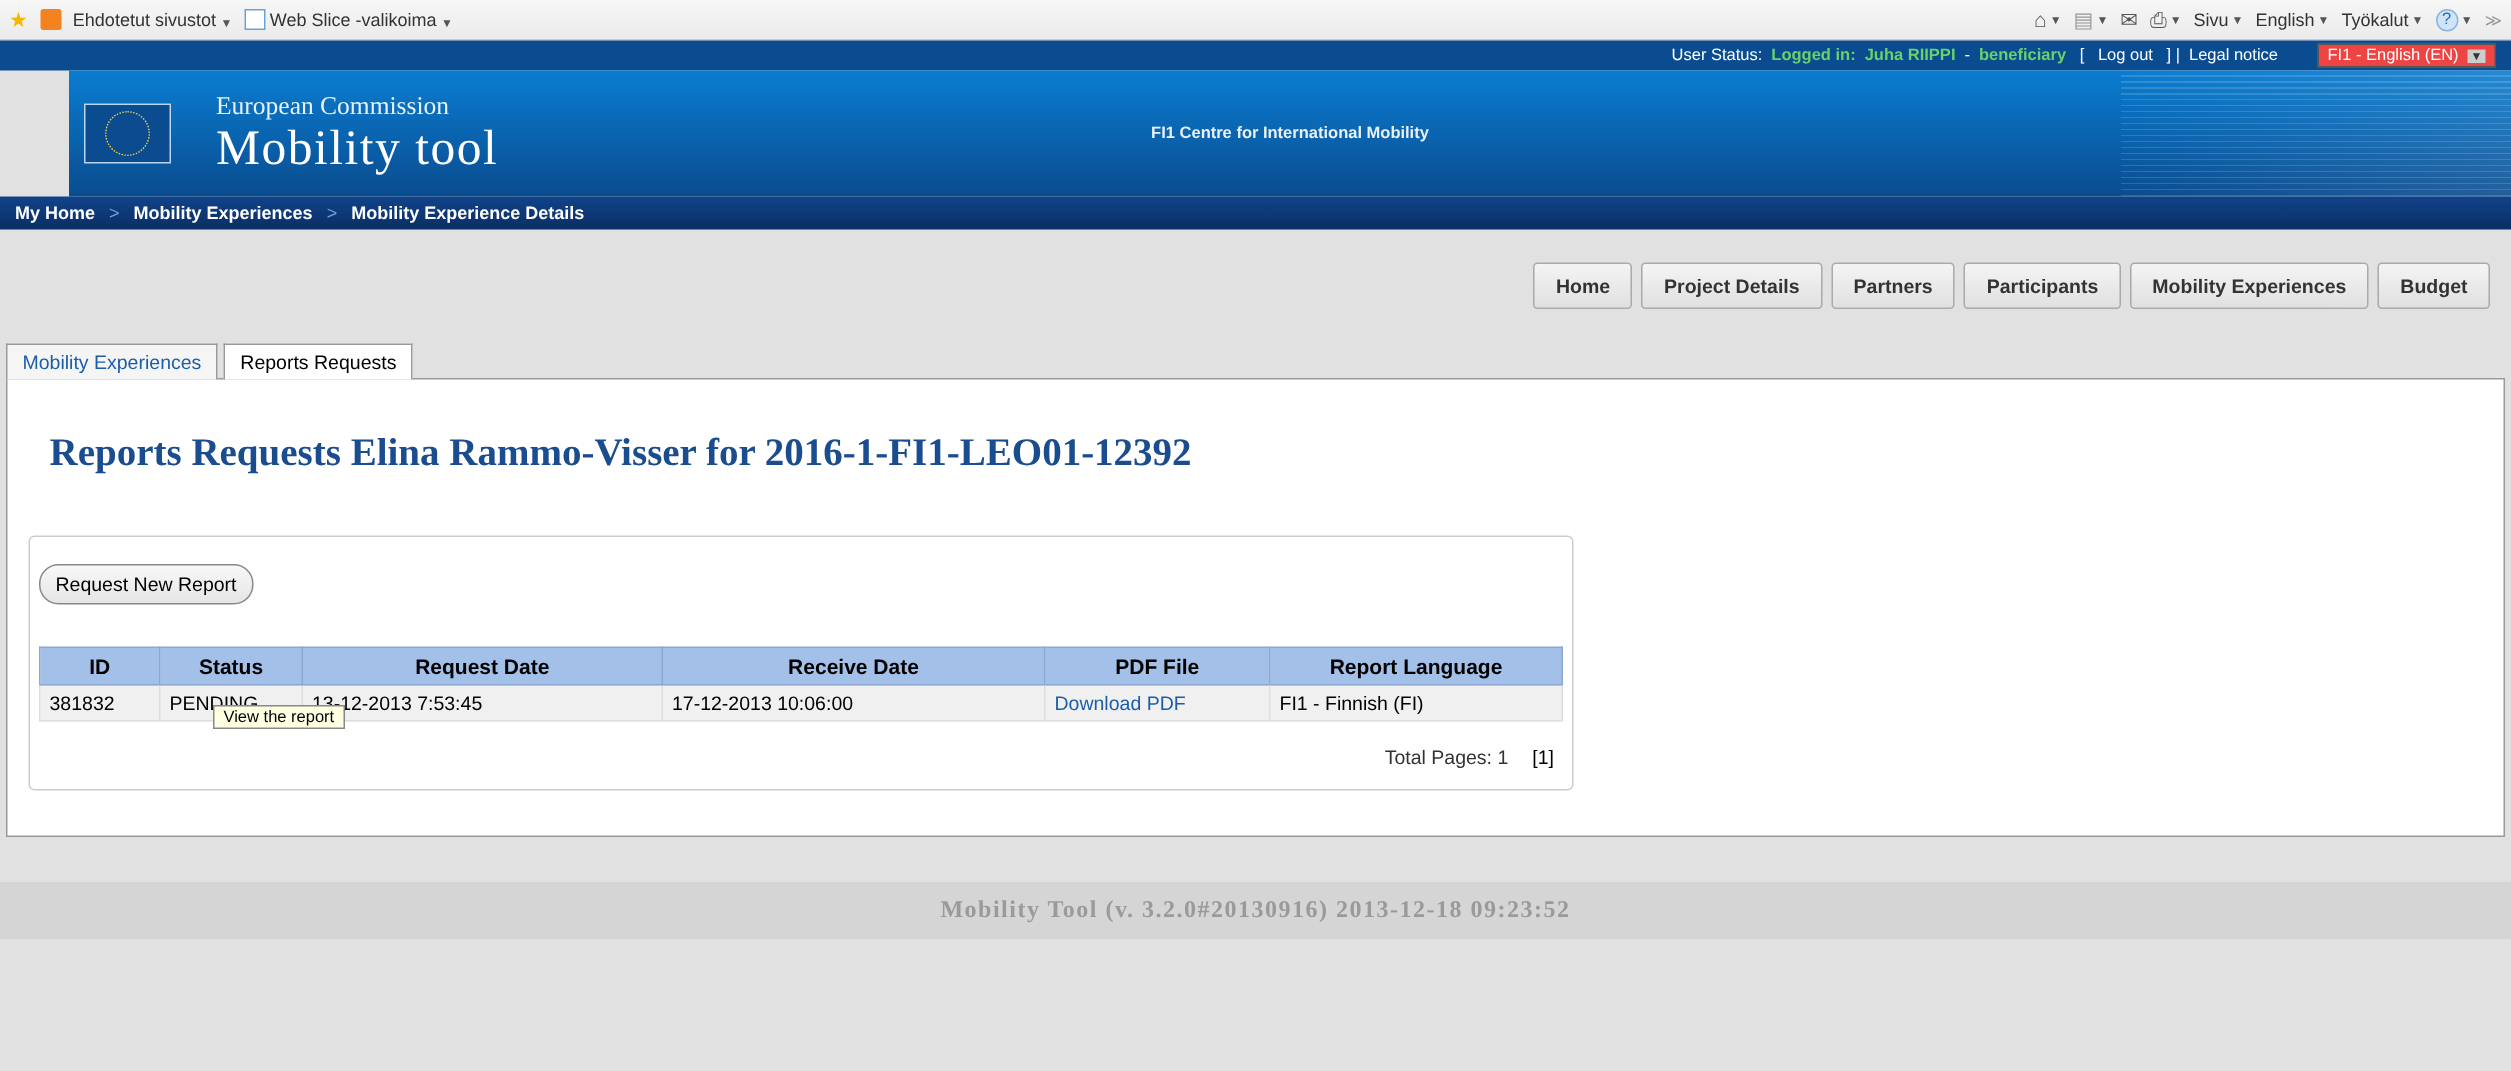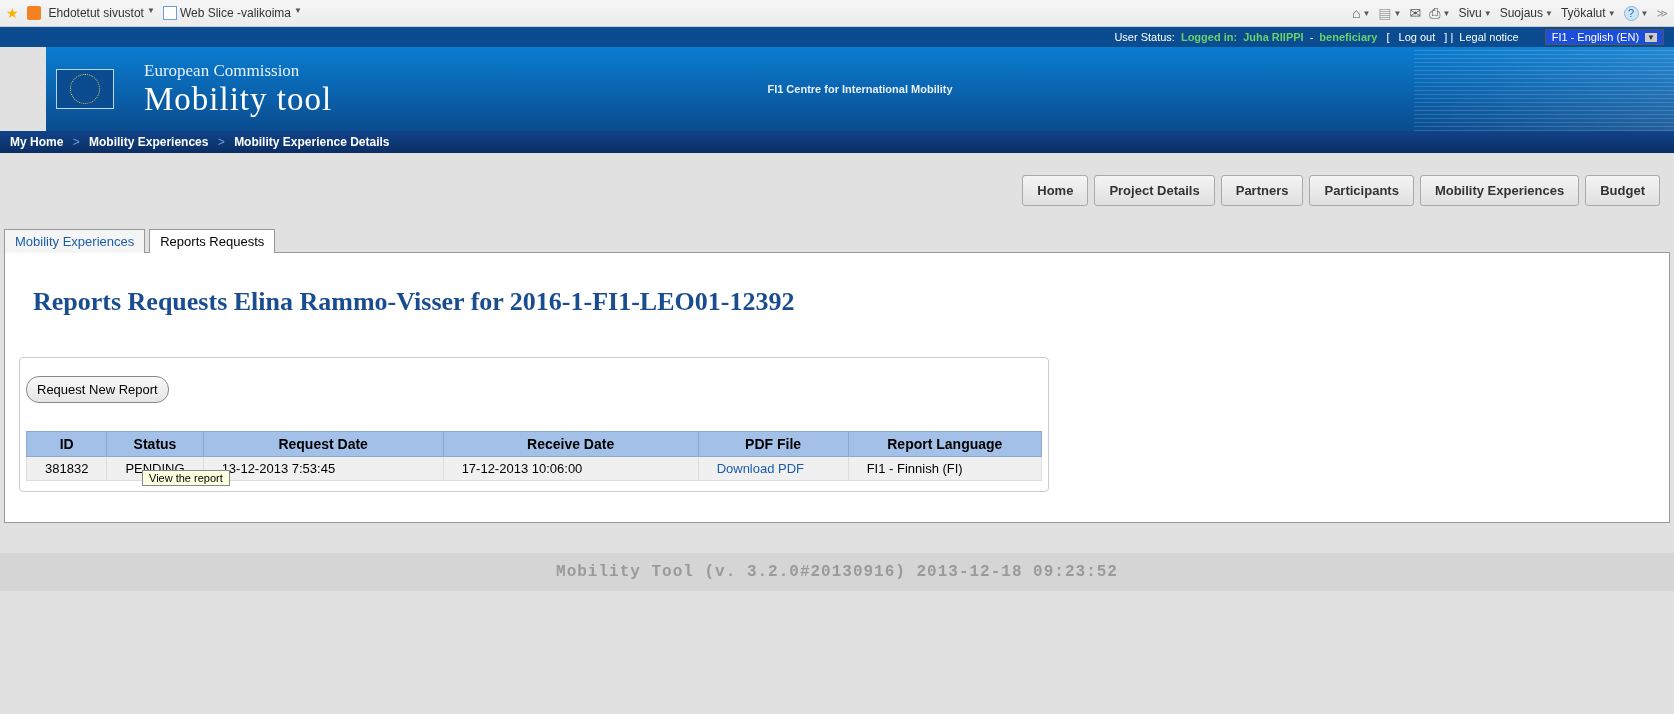--- a/index.html
+++ b/index.html
@@ -2,31 +2,31 @@
 <html><head>
 <meta charset="utf-8">
 <style>
   * { box-sizing: border-box; margin: 0; padding: 0; }
   body { font-family: "Segoe UI", Tahoma, Verdana, sans-serif; font-size: 12px; background: #e1e1e1; width: 1674px; }
   
   
   .browser-bar { background: linear-gradient(#f6f6f6,#ebebeb); height: 27px; border-bottom: 1px solid #ccc; display:flex; align-items:center; padding:0 6px; justify-content:space-between; }
   .browser-left, .browser-right { display:flex; align-items:center; gap:8px; }
   .fav-star { color:#f7b500; font-size:14px; }
-  .site-link { color:#333; cursor:pointer; display:flex; align-items:flex-start; gap:3px; }
+  .site-link { color:#333; cursor:pointer; display:flex; align-items:flex-end; gap:3px; }
   .drop-tri { font-size:8px; color:#555; }
   .browser-right .tool-item { color:#333; display:flex; align-items:center; gap:2px; cursor:pointer; }
   .browser-right .icon { font-size:14px; color:#555; }
   .double-chevron { color:#999; font-size:11px; }
   
   
   .status-lang-bar { background:#0a4c8f; color:#fff; height:20px; display:flex; justify-content:flex-end; align-items:center; padding:0 10px; font-size:11px; gap:6px; }
   .status-lang-bar a { color:#fff; text-decoration:none; }
   .green { color:#6ad16a; font-weight:bold; }
-  .lang-box { background:#1d4ed8; color:#fff; padding:1px 6px; margin-left:20px; border:1px solid #555; display:flex; align-items:center; gap:6px; }
+  .lang-box { background:#ef4444; color:#fff; padding:1px 6px; margin-left:20px; border:1px solid #555; display:flex; align-items:center; gap:6px; }
   .lang-box .drop-ic { background:#ccc; color:#333; padding:0 2px; font-size:8px; }
   
   
   .banner { background: linear-gradient(#0a7dd1,#0a4c8f); height:84px; display:flex; align-items:center; padding:0 10px; color:#fff; position:relative; overflow:hidden;margin-left:46px; }
   .eu-flag { width:58px; height:40px; border:1px solid #b8d6f2; background:#0a4c8f; margin-right:30px; display:flex; align-items:center; justify-content:center; }
   .eu-stars { width:30px; height:30px; border:1px dotted #f7d14a; border-radius:50%; }
   .brand { display:flex; flex-direction:column; }
   .brand .ec { font-size:17px; font-family:Georgia,serif; color:#e8f1fb; }
   .brand .mt { font-size:33px; font-family:Georgia,serif; font-weight:normal; letter-spacing:1px; }
   .banner-center { position:absolute; left:50%; transform:translateX(-50%); font-size:11px; font-weight:bold; color:#e8f1fb; }
@@ -49,29 +49,29 @@
   
   
   .panel { background:#fff; border:1px solid #999; margin:0 4px 0 4px; padding:20px 14px 30px; }
   .page-title { font-family:Georgia,serif; font-size:26px; color:#1a4d8f; margin:14px 0 40px 14px; }
   
   .inner-box { border:1px solid #ccc; border-radius:4px; padding:18px 6px 10px; position:relative; width:1030px; }
   .req-btn { background:linear-gradient(#f8f8f8,#e5e5e5); border:1px solid #888; border-radius:13px; padding:5px 10px; font-size:13px; cursor:pointer; margin:0 0 28px 0; }
   
   table.data { width:100%; border-collapse:collapse; font-size:13px; }
   table.data th { background:#a3c0e8; border:1px solid #8aa8d0; padding:4px 6px; font-weight:bold; color:#000; font-size:14px; }
-  table.data td { border:1px solid #ddd; padding:4px 18px; background:#f0f0f0; }
+  table.data td { border:1px solid #ddd; padding:4px 6px; background:#f0f0f0; }
   .link-cell { color:#1a5dab; cursor:pointer; }
   
   .tooltip { position:absolute; background:#ffffe1; border:1px solid #888; padding:1px 6px; font-size:11px; left:122px; top:112px; z-index:10; }
   
   .pager-row { display:flex; justify-content:flex-end; gap:16px; padding:16px 6px 4px; font-size:13px; color:#333; }
   .pager-row .page-num { color:#000; }
   
-  .footer { background:#d5d5d5; text-align:center; padding:10px 0; margin-top:30px; color:#9a9a9a; font-family:Liberation Mono, monospace; font-size:16px; font-weight:bold; letter-spacing:1px; }
+  .footer { background:#d5d5d5; text-align:center; padding:10px 0; margin-top:30px; color:#9a9a9a; font-family:Liberation Serif, serif; font-size:16px; font-weight:bold; letter-spacing:1px; }
 </style>
 </head>
 <body>
 
 <div class="browser-bar">
   <div class="browser-left">
     <span class="fav-star">★</span>
     <span style="width:14px;height:14px;background:#f58220;display:inline-block;border-radius:2px;"></span>
     <span class="site-link">
       <span>Ehdotetut sivustot</span>
@@ -97,21 +97,21 @@
       </span>
     <span class="tool-item">
         <span class="icon">⎙</span>
         <span class="drop-tri">▼</span>
       </span>
     <span class="tool-item">
         <span>Sivu</span>
         <span class="drop-tri">▼</span>
       </span>
     <span class="tool-item">
-        <span>Suojaus</span>
+        <span>English</span>
         <span class="drop-tri">▼</span>
       </span>
     <span class="tool-item">
         <span>Työkalut</span>
         <span class="drop-tri">▼</span>
       </span>
     <span class="tool-item">
         <span class="icon" style="color:#1e6db5;background:#cfe4f7;border-radius:50%;width:15px;height:15px;display:inline-flex;align-items:center;justify-content:center;font-size:11px;border:1px solid #8ab5de;">?</span>
         <span class="drop-tri">▼</span>
       </span>
@@ -193,16 +193,20 @@
           <td>13-12-2013 7:53:45</td>
           <td>17-12-2013 10:06:00</td>
           <td class="link-cell">Download PDF</td>
           <td>FI1 - Finnish (FI)</td>
         </tr>
       </tbody>
     </table>
     
     <div class="tooltip">View the report</div>
     
+    <div class="pager-row">
+      <span>Total Pages: 1</span>
+      <span class="page-num">[1]</span>
+    </div>
   </div>
 </div>
 
 <div class="footer">Mobility Tool (v. 3.2.0#20130916) 2013-12-18 09:23:52</div>
 
 </body></html>

